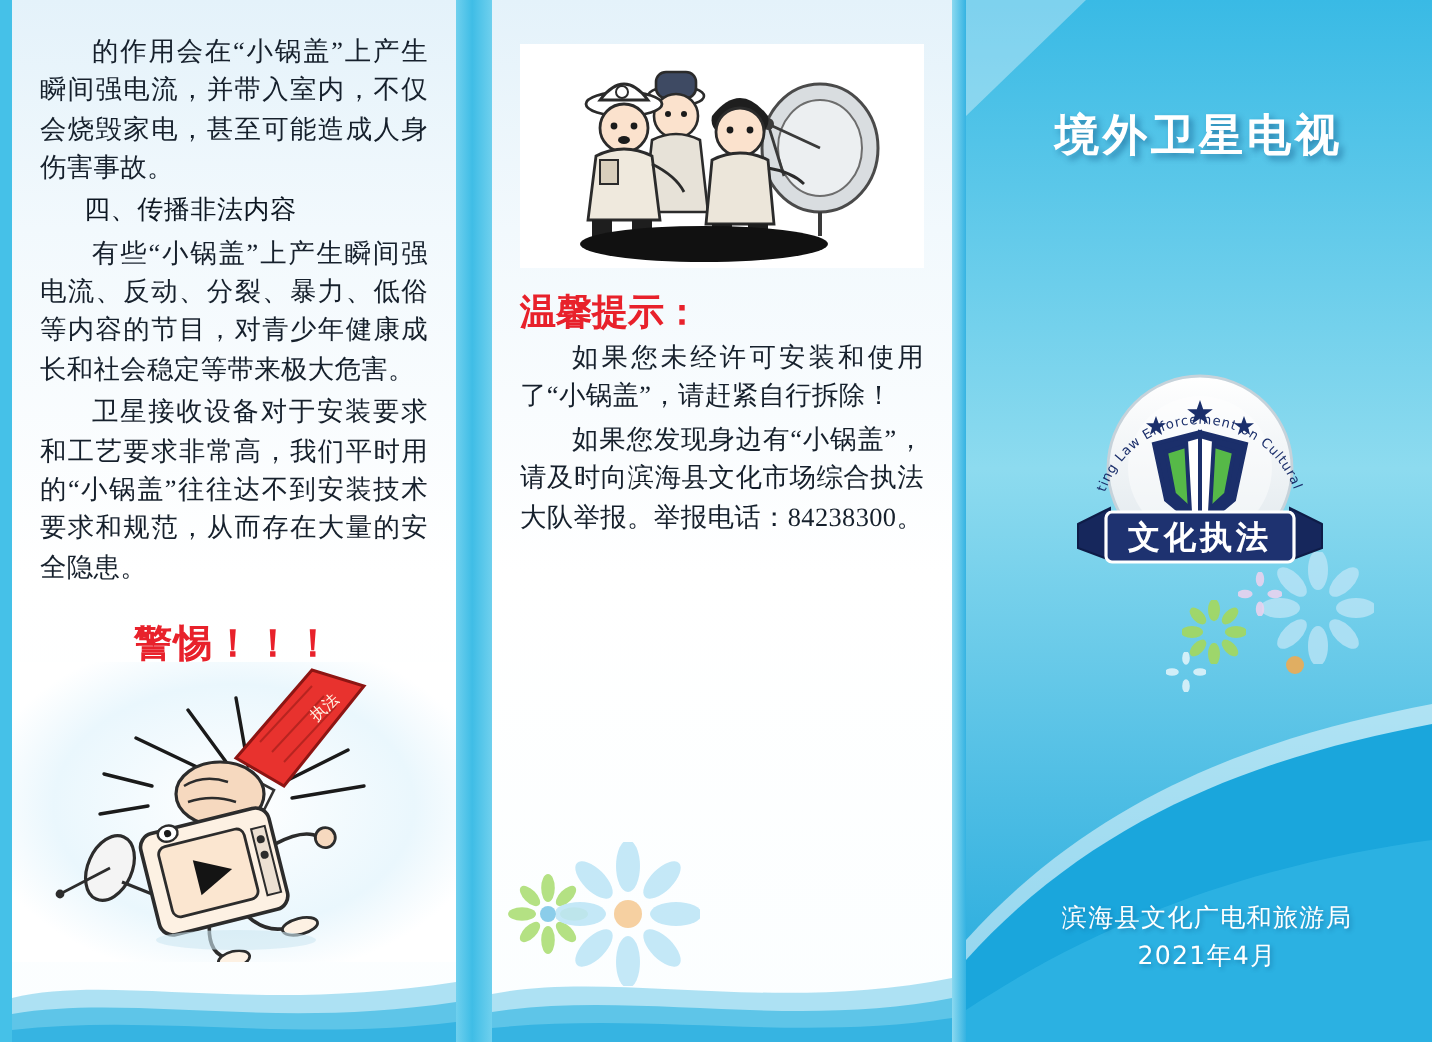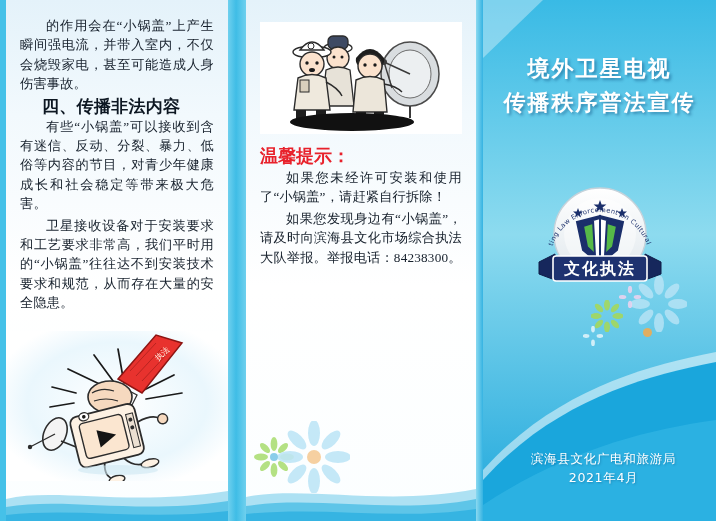--- a/index.html
+++ b/index.html
@@ -41,23 +41,23 @@
     line-height:19.4px;
     color:#16202c;
     text-align:justify;
     text-align-last:left;
     text-indent:26px;
     letter-spacing:.2px;
     font-family:"Liberation Serif","DejaVu Serif",serif;
   }
   h3.sec{
     margin:1px 0 1px 0;
-    font-size:17px;
+    font-size:13px;
     line-height:20px;
-    font-weight:bold;
+    font-weight:normal;
     color:#0d1722;
     text-indent:22px;
     letter-spacing:.3px;
     font-family:"DejaVu Sans","Liberation Sans",sans-serif;
   }
 
   
   .warn{
     margin-top:16px;text-align:center;color:#e8212b;
     font-family:"DejaVu Sans","Liberation Sans",sans-serif;
@@ -117,21 +117,21 @@
   <div class="seam" id="seam-mid"></div>
   <div class="seam" id="seam-right"></div>
 
   <div class="panel" id="panel1">
     <div class="panel-inner">
 
       <p class="body">的作用会在“小锅盖”上产生瞬间强电流，并带入室内，不仅会烧毁家电，甚至可能造成人身伤害事故。</p>
 
       <h3 class="sec">四、传播非法内容</h3>
 
-      <p class="body">有些“小锅盖”可以接收到含有迷信、反动、分裂、暴力、低俗等内容的节目，对青少年健康成长和社会稳定等带来极大危害。</p>
+      <p class="body">有些“小锅盖”上产生瞬间强电流、反动、分裂、暴力、低俗等内容的节目，对青少年健康成长和社会稳定等带来极大危害。</p>
 
 
       <p class="body">卫星接收设备对于安装要求和工艺要求非常高，我们平时用的“小锅盖”往往达不到安装技术要求和规范，从而存在大量的安全隐患。</p>
 
       <div class="warn">
         <div class="w1">警惕！！！</div>
         <div class="w2">擅自销售、安装和使用</div>
         <div class="w3">卫星地面接收设施是违法行为</div>
       </div>
     </div>
@@ -360,21 +360,20 @@
         <ellipse cx="10" cy="3" rx="1.9" ry="3.4"></ellipse>
           <ellipse cx="10" cy="17" rx="1.9" ry="3.4"></ellipse>
         <ellipse cx="3" cy="10" rx="3.4" ry="1.9"></ellipse>
           <ellipse cx="17" cy="10" rx="3.4" ry="1.9"></ellipse>
       </g>
     </svg>
     <div class="deco-flower" style="left:160px;top:328px;width:9px;height:9px;border-radius:50%;background:#f6a94a;opacity:.85;"></div>
 
     <div id="cover-title">
       <span class="t1">境外卫星电视</span>
-      <span class="t2">传播秩序普法宣传</span>
     </div>
 
     <svg id="emblem" viewBox="0 0 150 118">
       <defs>
         <path id="arcpath" d="M27,72 A50,50 0 0 1 123,72"></path>
         <linearGradient id="ringg" x1="0" y1="0" x2="0" y2="1">
           <stop offset="0%" stop-color="#ffffff"></stop>
           <stop offset="100%" stop-color="#dfe7ec"></stop>
         </linearGradient>
       </defs>

